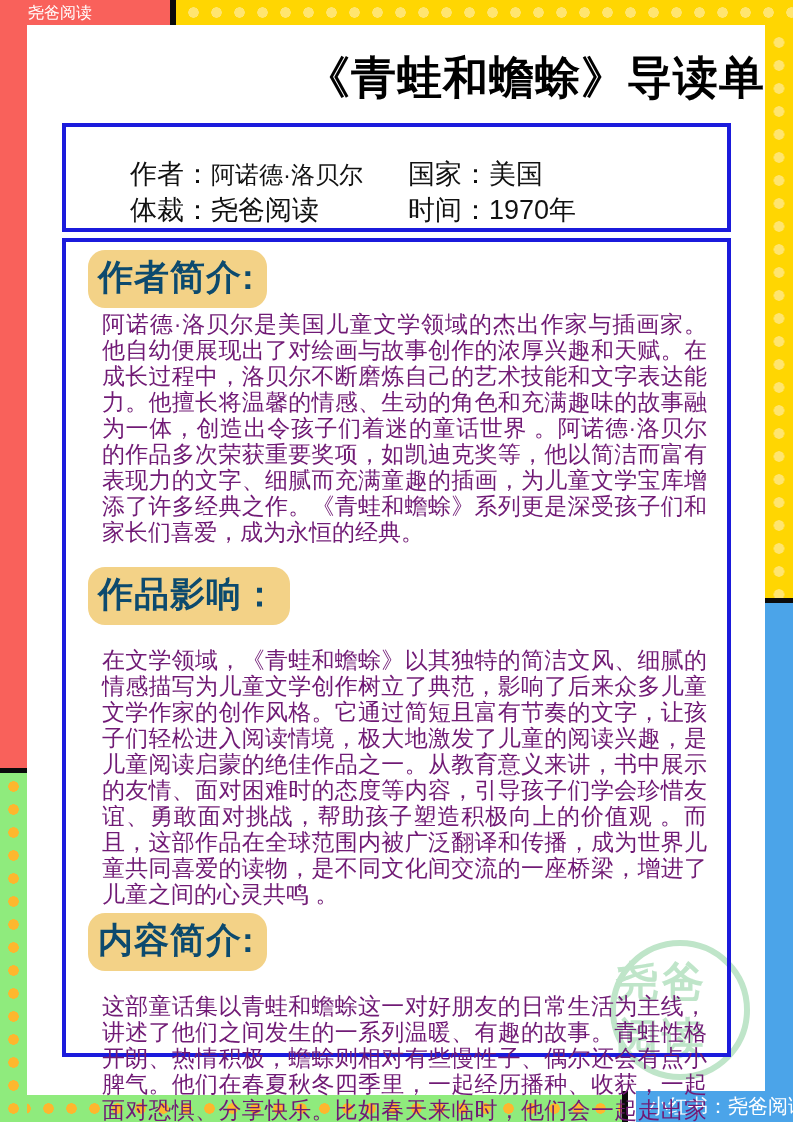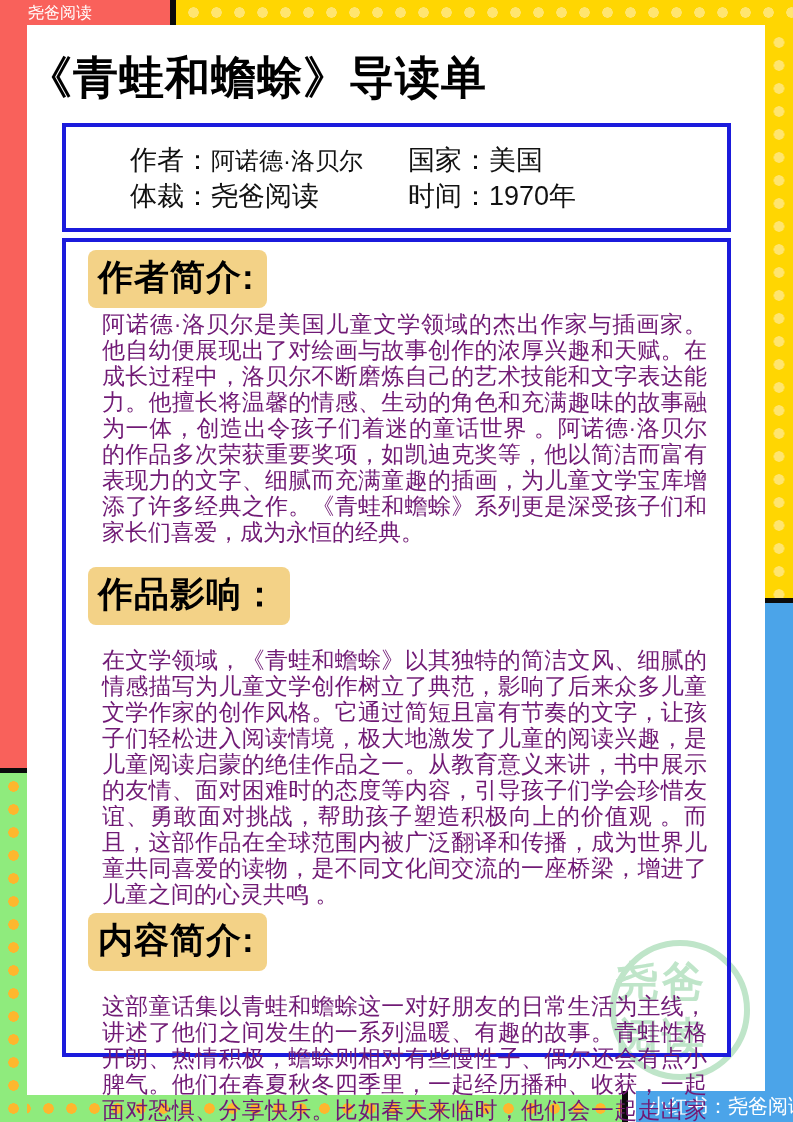--- a/index.html
+++ b/index.html
@@ -39,50 +39,50 @@
     display:flex;align-items:center;box-sizing:border-box;padding-left:12px;
     color:#ffffff;font-size:20px;white-space:nowrap;margin-left:8px;
   }
   #brand-top-left{
     left:0;top:0;width:170px;height:25px;box-sizing:border-box;padding-left:28px;
     color:#ffffff;font-size:16px;line-height:25px;
   }
 
   
   .title{
-    left:27px;top:48px;width:738px;text-align:left;
+    left:27px;top:48px;width:738px;text-align:right;
     font-size:45px;font-weight:bold;color:#000000;letter-spacing:1px;
   }
 
   
   .meta-box{
     left:62px;top:123px;width:669px;height:109px;border:4px solid #1b1bdc;
-    box-sizing:border-box;display:flex;flex-direction:column;justify-content:center;
+    box-sizing:border-box;display:flex;flex-direction:column;justify-content:flex-end;
     padding-left:64px;
   }
   .meta-row{display:flex;align-items:baseline;}
   .meta-cell{display:flex;align-items:baseline;}
   .meta-cell.c1{width:278px;}
   .meta-label,.meta-value{font-size:27px;color:#111111;}
   .meta-value.small{font-size:24px;}
 
   
   .main-box{
     left:62px;top:238px;width:669px;height:819px;border:4px solid #1b1bdc;
     box-sizing:border-box;padding:8px 20px 0 22px;z-index:2;background:transparent;
   }
   .section{margin:0;}
   .section + .section{margin-top:0;}
   #section-1{margin-top:0;}
   #section-2{margin-top:6px;}
   #section-3{margin-top:22px;}
   .sec-heading{
-    display:inline-block;background:#f3d287;color:#000000;
+    display:inline-block;background:#f3d287;color:#0c4a6e;
     font-size:35px;font-weight:bold;letter-spacing:1px;
-    padding:4px 12px 7px 10px;border-radius:8px;
+    padding:4px 12px 7px 10px;border-radius:17px;
   }
   .sec-body{
     margin:22px 0 0 14px;font-size:23px;line-height:26px;color:#701a75;
     text-align:justify;
   }
   #section-1 .sec-body{margin-top:3px;}
 
   
   .watermark{
     left:610px;top:940px;width:140px;height:140px;box-sizing:border-box;

